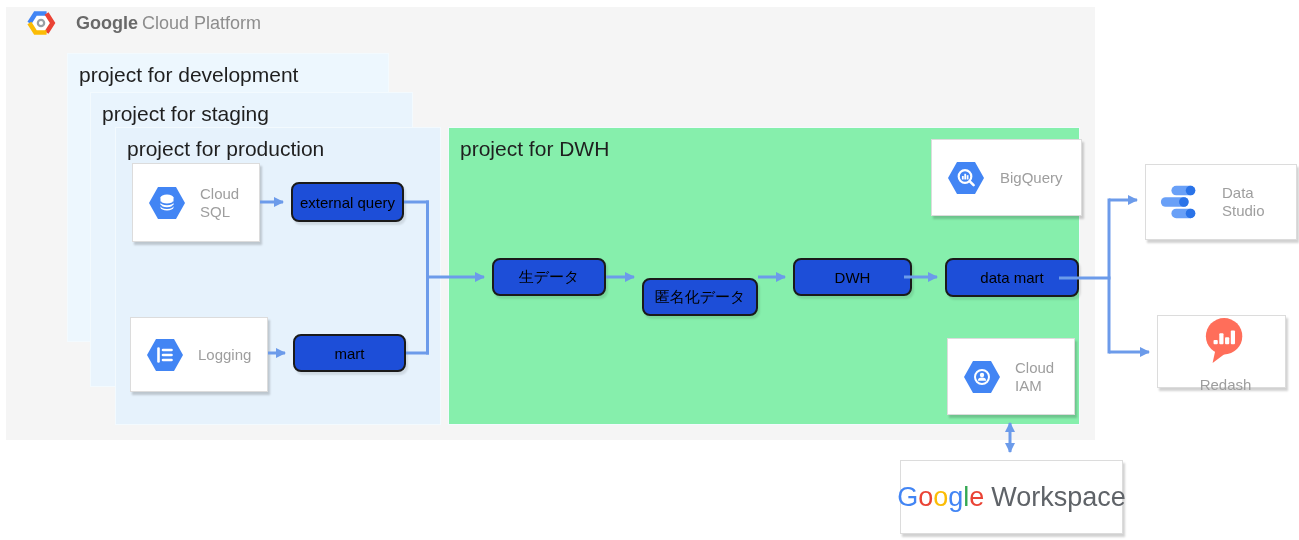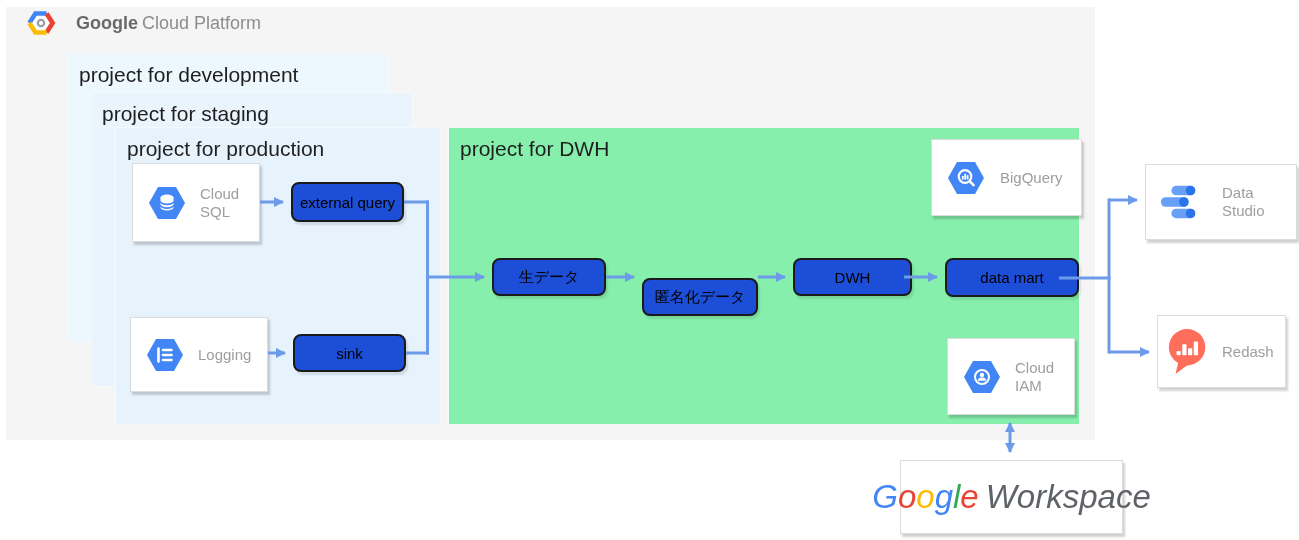--- a/index.html
+++ b/index.html
@@ -13,21 +13,21 @@
   .zone-label{position:absolute;top:9px;left:11px;font-size:21px;color:#1f1f1f;white-space:nowrap;}
   .card{position:absolute;background:#fff;border:1px solid #dcdcdc;box-sizing:border-box;
         box-shadow:2px 3px 2px rgba(0,0,0,0.18);display:flex;align-items:center;}
   .card .icon{flex:0 0 auto;}
   .card-label{font-size:15px;color:#9e9e9e;line-height:1.2;}
   .card-label span{display:block;}
   .pnode{position:absolute;background:#1d4ed8;border:2px solid #1a1a1a;border-radius:8px;
          box-sizing:border-box;display:flex;align-items:center;justify-content:center;
          font-size:15px;color:#000;box-shadow:2px 3px 2px rgba(0,0,0,0.10);white-space:nowrap;}
   .edges{position:absolute;left:0;top:0;pointer-events:none;}
-  .ws-text{font-size:33px;font-weight:500;white-space:nowrap;color:#5f6368;font-style:italic;}
+  .ws-text{font-size:27px;font-weight:500;white-space:nowrap;color:#5f6368;}
   .ws-text .letters span{font-weight:500;}
   .ws-rest{margin-left:7px;color:#5f6368;}
 </style>
 </head>
 <body>
 
 <div class="canvas">
 
   <div class="gcp-box" style="left:6px;top:7px;width:1089px;height:433px;"></div>
 
@@ -107,41 +107,41 @@
       <circle cx="20" cy="16" r="2.2" fill="#ffffff"></circle>
       <path d="M15.9,21.8 a4.1,3.3 0 0 1 8.2,0 z" fill="#ffffff"></path>
     </svg>
     <div class="card-label">
       <span>Cloud</span>
       <span>IAM</span>
     </div>
   </div>
 
   <div class="pnode" style="left:291px;top:182px;width:113px;height:40px;">external query</div>
-  <div class="pnode" style="left:293px;top:334px;width:113px;height:38px;">sink</div>
+  <div class="pnode" style="left:293px;top:334px;width:113px;height:38px;">mart</div>
   <div class="pnode" style="left:492px;top:258px;width:114px;height:38px;">生データ</div>
   <div class="pnode" style="left:642px;top:258px;width:116px;height:38px;margin-top:20px;">匿名化データ</div>
   <div class="pnode" style="left:793px;top:258px;width:119px;height:38px;">DWH</div>
   <div class="pnode" style="left:945px;top:258px;width:134px;height:39px;">data mart</div>
 
   <div class="card" style="left:1145px;top:164px;width:152px;height:76px;padding-left:12px;gap:20px;">
     <svg class="icon" width="44" height="40" viewBox="0 0 46 40">
       <rect x="14" y="3" width="25" height="10" rx="5" fill="#69a0f7"></rect>
       <circle cx="34" cy="8" r="5" fill="#2a73e8"></circle>
       <rect x="3" y="15" width="29" height="10" rx="5" fill="#69a0f7"></rect>
       <circle cx="27" cy="20" r="5" fill="#2a73e8"></circle>
       <rect x="14" y="27" width="25" height="10" rx="5" fill="#69a0f7"></rect>
       <circle cx="34" cy="32" r="5" fill="#2a73e8"></circle>
     </svg>
     <div class="card-label">
       <span>Data Studio</span>
     </div>
   </div>
 
-  <div class="card" style="left:1157px;top:315px;width:129px;height:73px;padding-left:8px;gap:10px;">
+  <div class="card" style="left:1157px;top:315px;width:129px;height:73px;padding-left:8px;gap:10px;flex-direction:column;">
     <svg class="icon" width="46" height="50" viewBox="0 0 48 52">
       <circle cx="22" cy="21" r="19" fill="#ff6e5a"></circle>
       <path d="M13,35 L10,49 L26,37 Z" fill="#ff6e5a"></path>
       <g fill="#ffffff">
         <rect x="11" y="25" width="4.4" height="4.4" rx="1"></rect>
         <rect x="17" y="18" width="4.4" height="11.4" rx="1"></rect>
         <rect x="23" y="22" width="4.4" height="7.4" rx="1"></rect>
         <rect x="29" y="15" width="4.4" height="14.4" rx="1"></rect>
       </g>
     </svg>

